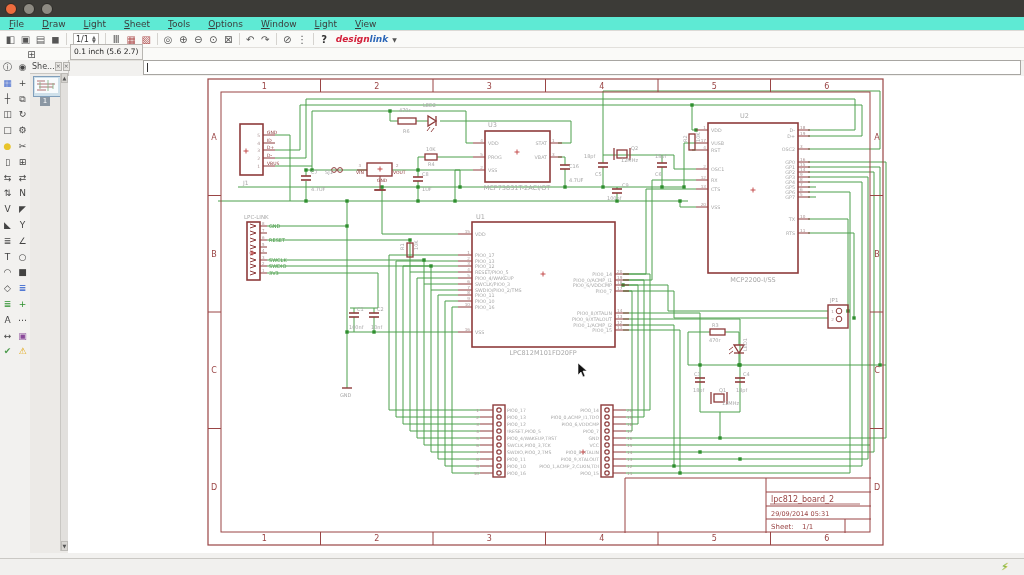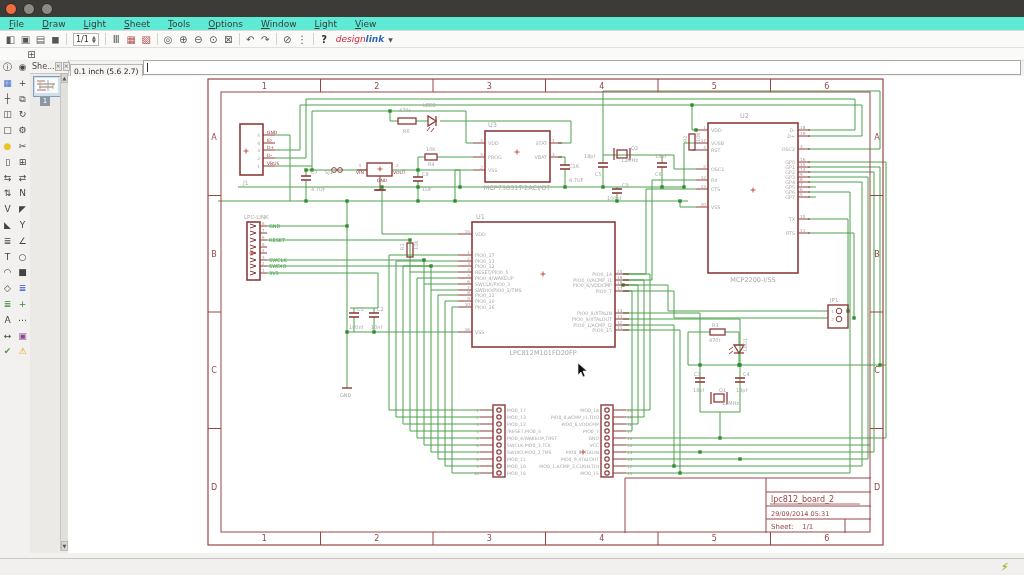--- a/index.html
+++ b/index.html
@@ -16,40 +16,40 @@
   .menu-item{font-size:9px;color:#3c3c3c;padding:0 9px;display:inline-block;}
   .menu-item::first-letter{text-decoration:underline;}
   
   #toolbar1{position:absolute;left:0;top:31px;width:1024px;height:16px;background:#fafaf8;border-bottom:1px solid #e2e0dc;display:flex;align-items:center;}
   #toolbar2{position:absolute;left:0;top:48px;width:1024px;height:12px;background:#fafaf8;border-bottom:1px solid #e2e0dc;display:flex;align-items:center;}
   .tbi{font-size:10px;color:#555;width:15px;text-align:center;line-height:13px;}
   .tbsep{width:1px;height:12px;background:#d5d3cf;margin:0 3px;}
   #sheet-spinner{border:1px solid #b8b6b2;background:#fff;font-size:8px;color:#333;padding:0 2px;height:11px;line-height:11px;margin:0 3px;display:flex;align-items:center;}
   #sheet-spinner .spin{font-size:5px;color:#666;line-height:4px;margin-left:3px;}
   #designlink{display:flex;align-items:center;margin-left:4px;font-size:9px;font-style:italic;}
-  #designlink .p1{color:#d3203a;font-weight:normal;text-align:center;}
+  #designlink .p1{color:#d3203a;font-weight:bold;text-align:center;}
   #designlink .p2{color:#2a66b8;font-weight:bold;}
   #designlink .arr{font-size:6px;color:#555;margin-left:4px;}
   
   #palette{position:absolute;left:0;top:60px;width:30px;height:500px;background:#f2f1ef;}
   .pal-row{display:flex;}
   .pal-ic{width:15px;height:15.8px;font-size:9px;text-align:center;line-height:15px;color:#555;}
   
   #sheets{position:absolute;left:30px;top:60px;width:38px;height:493px;background:#eceae7;border-right:1px solid #c9c7c3;}
   #sheets-tab{height:13px;font-size:8px;color:#444;display:flex;align-items:center;border-bottom:1px solid #c9c7c3;background:#f4f3f1;}
   #sheets-tab .t{flex:1;padding-left:2px;}
   #sheets-tab .x{font-size:6px;color:#666;border:1px solid #b5b3af;width:7px;height:7px;line-height:6px;text-align:center;margin-right:1px;background:#e8e6e3;}
   #thumb{position:absolute;left:3px;top:16px;width:27px;height:19px;background:#cfe0ea;border:1px solid #7f9ebb;}
   #thumb-badge{position:absolute;left:10px;top:37px;width:10px;height:9px;background:#8b97a3;color:#fff;font-size:7px;text-align:center;line-height:9px;}
   #sheets-scroll{position:absolute;right:0;top:13px;width:7px;height:478px;background:#e2e0dd;border-left:1px solid #c9c7c3;}
   .scr-arrow{font-size:5px;color:#555;text-align:center;line-height:8px;height:8px;background:#d8d6d2;border:1px solid #bdbbb7;}
   #scr-dn{position:absolute;bottom:0;width:5px;}
   #scr-up{width:5px;}
   
-  #coordbox{position:absolute;left:70px;top:64px;width:68px;height:14px;border:1px solid #b8b6b2;background:#f5f4f2;font-size:7.5px;color:#222;line-height:13px;padding-left:3px;}
+  #coordbox{position:absolute;left:70px;top:44px;width:68px;height:14px;border:1px solid #b8b6b2;background:#f5f4f2;font-size:7.5px;color:#222;line-height:13px;padding-left:3px;}
   #cmdline{position:absolute;left:143px;top:60px;width:876px;height:13px;border:1px solid #a8a6a2;background:#fff;}
   #cmdcaret{position:absolute;left:3px;top:2px;width:1px;height:9px;background:#333;}
   
   #canvas{position:absolute;left:68px;top:76px;width:956px;height:477px;background:#ffffff;}
   
   #statusbar{position:absolute;left:0;top:558px;width:1024px;height:17px;background:#f1f0ee;border-top:1px solid #cac8c4;}
   #status-flash{position:absolute;right:16px;top:2px;font-size:10px;color:#7ab648;text-shadow:1px 0 #d6c83c;}
   svg text{font-family:"DejaVu Sans",sans-serif;}
 </style>
 </head>

